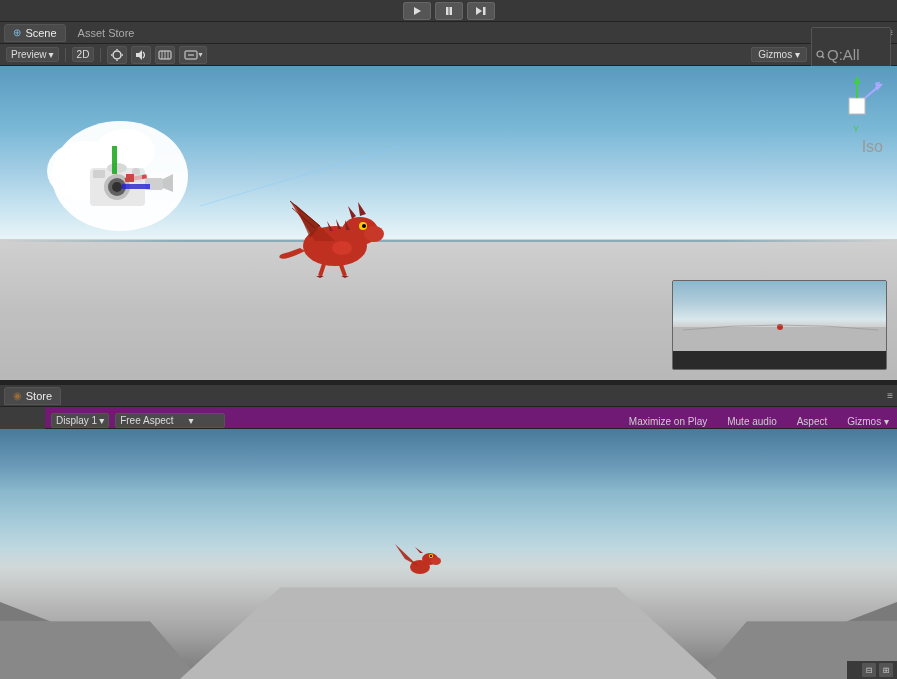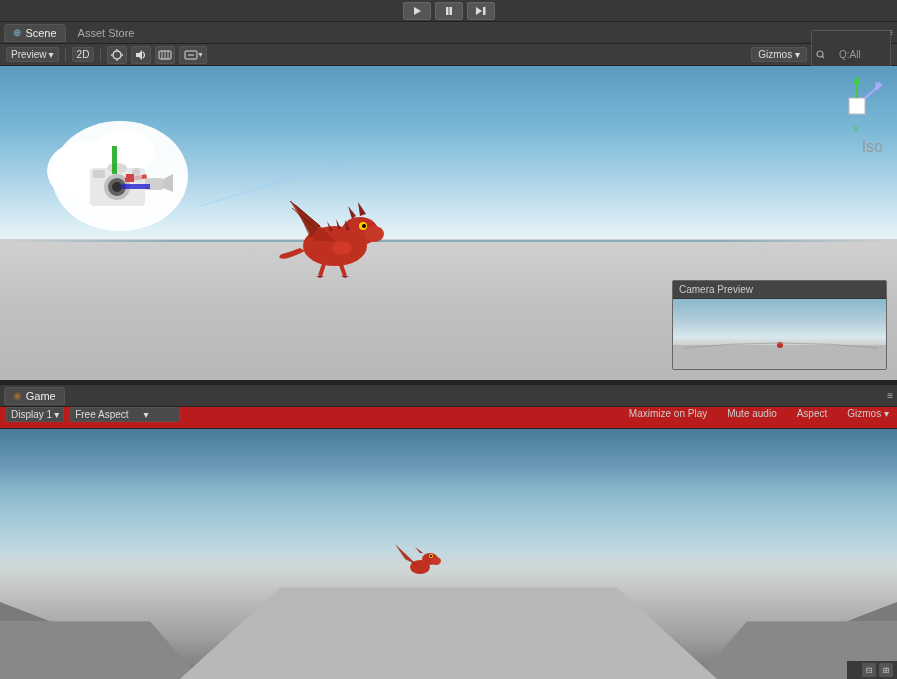--- a/index.html
+++ b/index.html
@@ -147,26 +147,26 @@
       font-size: 10px;
       color: #ddd;
       cursor: pointer;
     }
 
     .search-field {
       background: #3a3a3a;
       border: 1px solid #555;
       border-radius: 2px;
       padding: 18px 4px;
-      font-size: 10px;
+      font-size: 15px;
       color: #ddd;
       width: 80px;
       display: flex;
       align-items: center;
-      gap: 14px;
+      gap: 2px;
     }
 
     
     .scene-viewport {
       flex: 1;
       position: relative;
       overflow: hidden;
     }
 
     
@@ -296,26 +296,27 @@
     
     .game-panel {
       flex: 1;
       display: flex;
       flex-direction: column;
     }
 
     
     .game-toolbar {
       height: 22px;
-      background: #b91c1c;
-      display: flex;
-      align-items: flex-start;
+      background: #701a75;
+      display: flex;
+      align-items: flex-end;
       padding: 0 6px;
       gap: 6px;
       border-bottom: 1px solid #222;
+      margin-left: 45px;
     }
 
     .display-select {
       background: #4a4a4a;
       border: 1px solid #555;
       border-radius: 2px;
       padding: 1px 4px;
       font-size: 10px;
       color: #ddd;
       display: flex;
@@ -614,23 +615,20 @@
           <text x="48" y="12" font-size="9" fill="#aaaaff">Z</text>
 
         </svg>
       </div>
 
       <div class="iso-label">
         <span>Iso</span>
       </div>
 
       <div class="camera-preview">
-        <div class="camera-preview-header">
-          <span>Camera Preview</span>
-        </div>
         <div class="camera-preview-viewport">
           <div class="cam-preview-bg"></div>
           <div class="cam-preview-ground"></div>
 
           <svg style="position:absolute;bottom:20px;left:50%;transform:translateX(-50%);" width="8" height="8" viewBox="0 0 8 8">
             <circle cx="4" cy="4" r="3" fill="#c03020"></circle>
           </svg>
 
           <svg style="position:absolute;bottom:18px;left:10px;right:10px;" width="195" height="15" viewBox="0 0 195 15">
             <path d="M0,12 Q97,2 195,12" fill="none" stroke="#999" stroke-width="1" opacity="0.7"></path>
@@ -640,21 +638,21 @@
     </div>
   </div>
 
   <div class="panel-divider"></div>
 
   <div class="game-panel">
 
     <div class="panel-tab-bar">
       <div class="tab-active">
         <span style="font-size:10px;color:#9a6a3a;">◉</span>
-        <span>Game</span>
+        <span>Store</span>
       </div>
       <div class="panel-menu-icon">≡</div>
     </div>
 
     <div class="game-toolbar">
       <div class="display-select">
         <span>Display 1</span>
         <span> ▾</span>
       </div>
       <div class="aspect-select">

